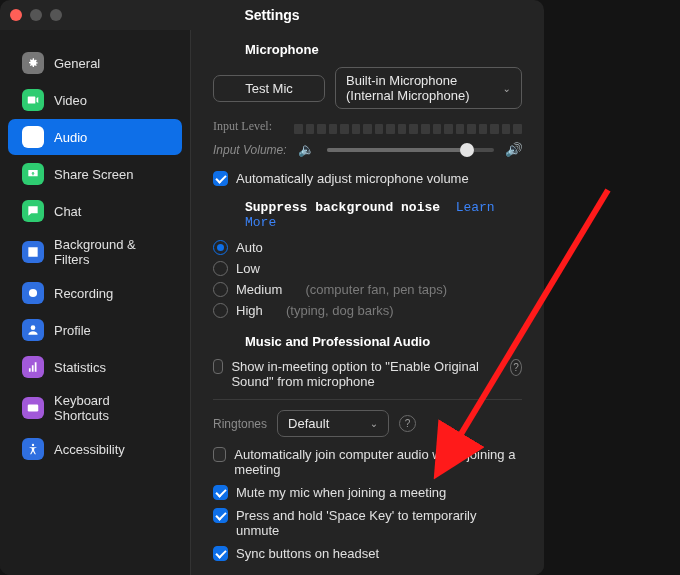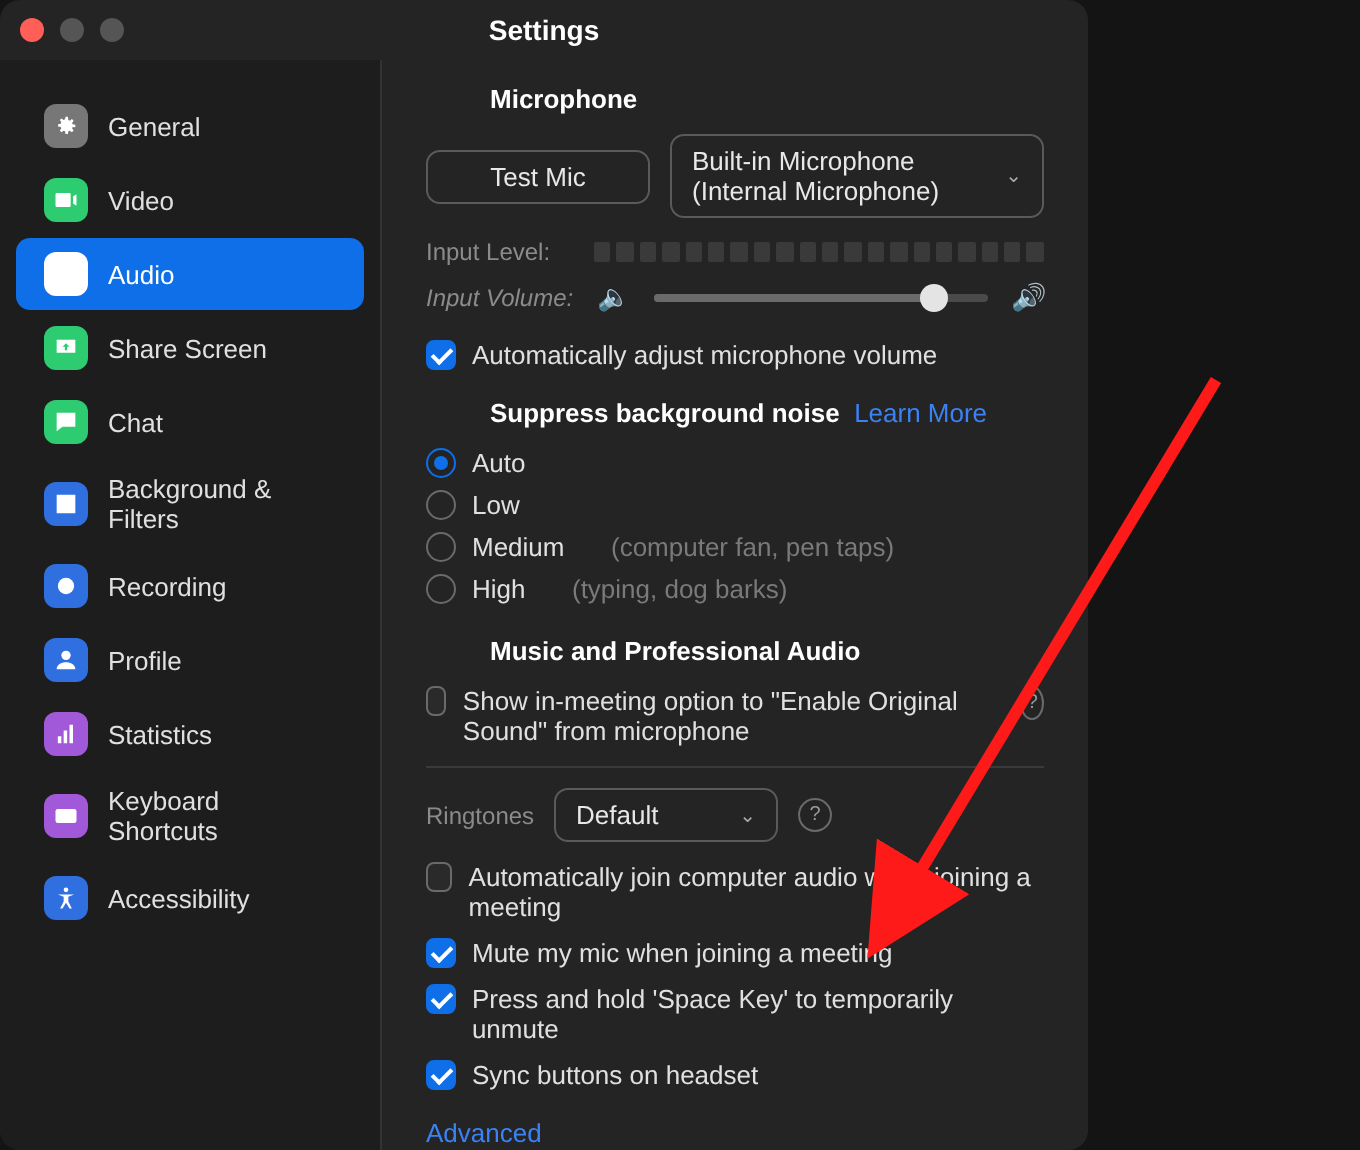--- a/index.html
+++ b/index.html
@@ -27,21 +27,21 @@
   .ico-acc{background:#2f6fe0;}
   .side-ico svg{width:14px;height:14px;fill:#fff;}
   .main{flex:1;background:#242424;padding:8px 22px 0 22px;overflow:auto;color:#cfcfcf;font-size:13px;}
   .section-title{color:#fff;font-weight:600;font-size:13px;margin:4px 0 10px;padding-left:32px;}
   .row{display:flex;gap:10px;align-items:center;margin-bottom:10px;}
   .btn{background:transparent;border:1px solid #5a5a5a;color:#e8e8e8;border-radius:7px;padding:5px 0;width:110px;text-align:center;font-size:13px;cursor:pointer;}
   .select{flex:1;background:transparent;border:1px solid #5a5a5a;color:#e8e8e8;border-radius:7px;padding:5px 10px;font-size:13px;display:flex;align-items:center;justify-content:space-between;cursor:pointer;}
   .select-sm{width:90px;flex:none;}
   .chev{font-size:10px;color:#aaa;}
   .muted{color:#8b8b8b;font-size:12px;}
-  .level-row{display:flex;align-items:center;gap:22px;margin:6px 0;}
+  .level-row{display:flex;align-items:flex-end;gap:22px;margin:6px 0;font-family:Liberation Serif, serif;}
   .meter{flex:1;display:flex;gap:3px;}
   .meter span{height:10px;flex:1;background:#3a3a3a;border-radius:1px;}
   .vol-row{display:flex;align-items:center;gap:12px;margin:8px 0 14px;font-style:italic;}
   .slider{flex:1;height:4px;background:#4a4a4a;border-radius:2px;position:relative;}
   .slider .fill{position:absolute;left:0;top:0;bottom:0;width:84%;background:#6a6a6a;border-radius:2px;}
   .slider .thumb{position:absolute;left:84%;top:50%;width:14px;height:14px;background:#e4e4e4;border-radius:50%;transform:translate(-50%,-50%);}
   .cb{display:flex;align-items:flex-start;gap:8px;margin:8px 0;font-size:13px;color:#e0e0e0;}
   .cb input{appearance:none;width:15px;height:15px;border:1px solid #6a6a6a;border-radius:4px;margin:0;position:relative;cursor:pointer;background:#2a2a2a;}
   .cb input:checked{background:#0e6fe8;border-color:#0e6fe8;}
   .cb input:checked::after{content:"";position:absolute;left:4px;top:1px;width:4px;height:8px;border:solid #fff;border-width:0 2px 2px 0;transform:rotate(45deg);}
@@ -204,21 +204,21 @@
             <div class="fill"></div>
             <div class="thumb"></div>
           </div>
         <span class="vol-ico">🔊</span>
       </div>
       <label class="cb">
           <input type="checkbox" checked="" style="">
           <span>Automatically adjust microphone volume</span>
         </label>
 
-      <div style="margin-top:14px;" class="section-title"><span>Suppress background noise</span>&nbsp;&nbsp;<span class="link" style="font-weight:400">Learn More</span></div>
+      <div style="margin-top:14px;font-family:Liberation Mono, monospace;" class="section-title"><span>Suppress background noise</span>&nbsp;&nbsp;<span class="link" style="font-weight:400">Learn More</span></div>
       <label class="radio">
           <input type="radio" name="sup" checked="" style="">
           <span>Auto</span>
         </label>
       <label class="radio"><input type="radio" name="sup" style=""><span>Low</span>&nbsp;&nbsp;</label>
       <label class="radio"><input type="radio" name="sup" style=""><span>Medium</span>&nbsp;&nbsp;<span class="hint">(computer fan, pen taps)</span></label>
       <label class="radio"><input type="radio" name="sup" style=""><span>High</span>&nbsp;&nbsp;<span class="hint">(typing, dog barks)</span></label>
 
       <div style="margin-top:16px;" class="section-title">Music and Professional Audio</div>
       <label class="cb"><input type="checkbox" style=""><span>Show in-meeting option to "Enable Original Sound" from microphone</span>&nbsp;&nbsp;<span class="help">?</span></label>

